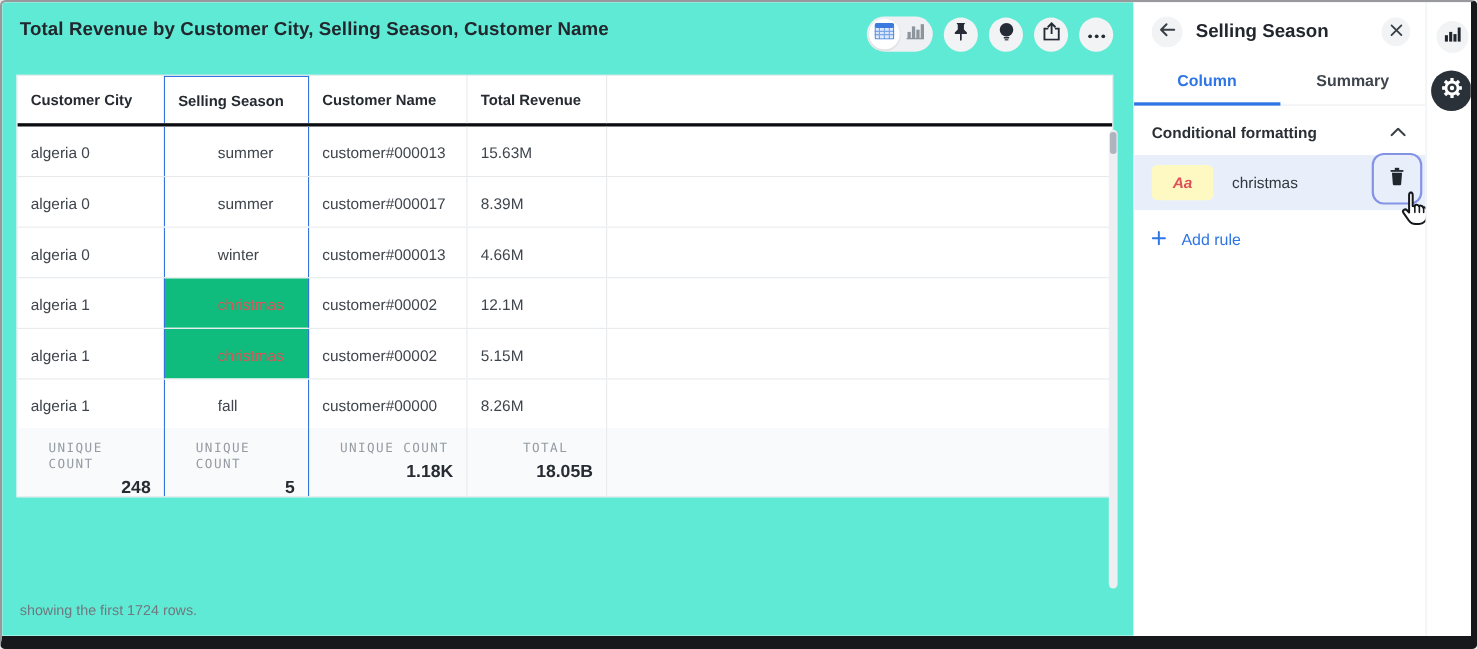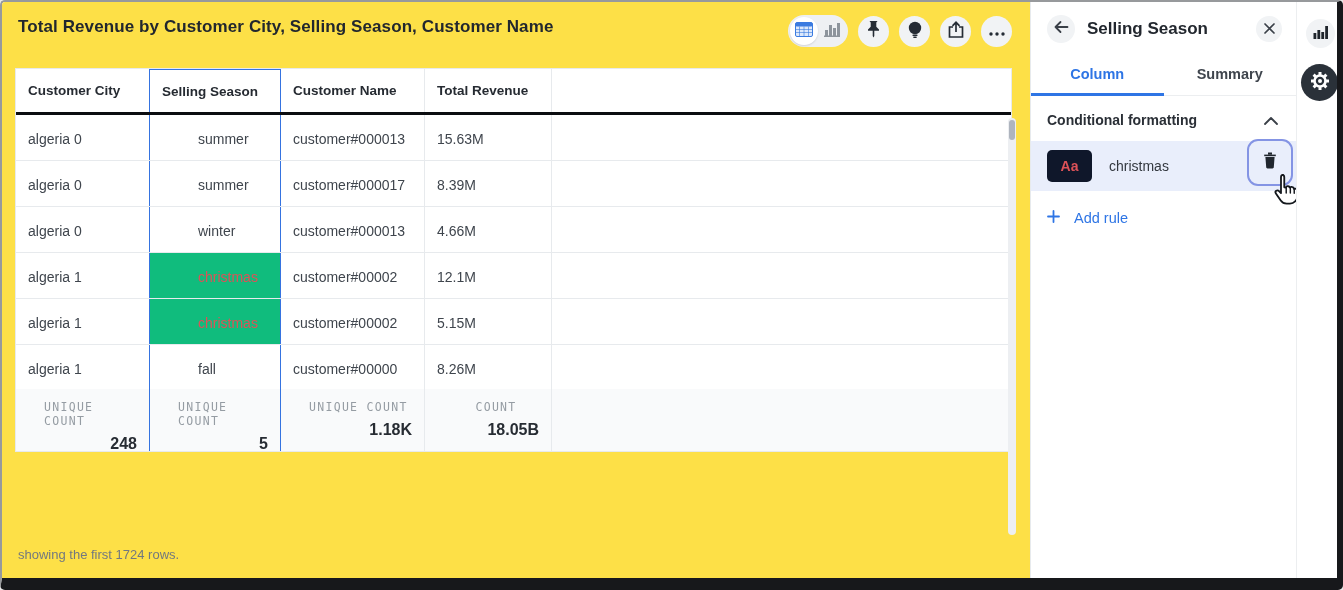--- a/index.html
+++ b/index.html
@@ -2,21 +2,21 @@
 <html><head>
 <meta charset="utf-8">
 <style>
   html,body{margin:0;padding:0;background:#e8e8e8;font-family:"Liberation Sans","DejaVu Sans",sans-serif;}
   *{box-sizing:border-box;}
   .frame{position:relative;width:1343px;height:590px;background:#ffffff;
     border-top:2px solid #97999c;border-left:2px solid #97999c;
     border-right:6px solid #17181b;border-bottom:12px solid #17181b;
     border-radius:5px;overflow:hidden;}
   
-  .main{position:absolute;left:0;top:0;width:1028px;height:100%;background:#fde047;}
+  .main{position:absolute;left:0;top:0;width:1028px;height:100%;background:#5eead4;}
   .page-title{position:absolute;left:16px;top:15px;font-size:17px;font-weight:600;color:#22272e;letter-spacing:.1px;}
   .toolbar{position:absolute;right:18px;top:13px;display:flex;align-items:center;gap:10px;}
   .seg{display:flex;align-items:center;background:#eef0f3;border-radius:16px;height:32px;padding:2px;}
   .seg-btn{width:28px;height:28px;border-radius:50%;display:flex;align-items:center;justify-content:center;}
   .seg-btn.active{background:#ffffff;box-shadow:0 1px 2px rgba(0,0,0,.12);}
   .round-btn{width:31px;height:31px;border-radius:50%;background:#f1f3f5;display:flex;align-items:center;justify-content:center;}
   
   .table{position:absolute;left:13px;top:66px;width:997px;border:1px solid #e7eaed;border-bottom:none;background:#fff;}
   .trow{display:flex;border-bottom:1px solid #e7eaed;height:46px;overflow:hidden;}
   .trow.clip{height:44px;border-bottom:none;}
@@ -41,21 +41,21 @@
   .sidebar{position:absolute;left:1028px;top:0;width:266px;height:100%;background:#fff;border-left:1px solid #e7eaed;}
   .sb-header{display:flex;align-items:center;padding:13px 14px 0 16px;gap:12px;}
   .circle-btn{width:28px;height:28px;border-radius:50%;background:#f1f3f5;display:flex;align-items:center;justify-content:center;flex:none;}
   .sb-title{font-size:17px;font-weight:700;color:#22272e;flex:1;}
   .tabs{display:flex;margin-top:14px;border-bottom:1px solid #eceef0;}
   .tab{flex:1;text-align:center;padding:9px 0 11px;font-size:14.5px;font-weight:600;color:#3f454d;border-bottom:3px solid transparent;margin-bottom:-1px;}
   .tab.active{color:#2e75e5;border-bottom-color:#2e75e5;}
   .section-head{display:flex;align-items:center;justify-content:space-between;padding:15px 18px 12px 16px;}
   .section-title{font-size:14px;font-weight:600;color:#2a2f36;}
   .rule-row{position:relative;display:flex;align-items:center;height:50px;background:#e9eefb;padding-left:16px;}
-  .swatch{width:45px;height:32px;border-radius:5px;background:#0f172a;color:#dc5258;font-size:14px;font-weight:700;display:flex;align-items:center;justify-content:center;}
+  .swatch{width:56px;height:32px;border-radius:5px;background:#fef9c3;color:#dc5258;font-size:14px;font-weight:700;display:flex;align-items:center;justify-content:center;font-style:italic;}
   .rule-label{margin-left:17px;font-size:14px;color:#33383f;}
   .trash-btn{position:absolute;right:3px;top:-2px;width:46px;height:47px;border:2px solid #8494e4;border-radius:11px;display:flex;align-items:center;justify-content:center;background:transparent;}
   .cursor{position:absolute;left:21px;top:32px;}
   .add-rule{display:flex;align-items:center;gap:14px;padding:19px 16px;color:#2e75e5;font-size:14.5px;font-weight:500;}
   
   .strip{position:absolute;left:1294px;top:0;width:41px;height:100%;background:#fff;border-left:1px solid #eceef0;}
   .strip-btn{position:absolute;left:9px;width:29px;height:29px;border-radius:50%;background:#f1f3f5;display:flex;align-items:center;justify-content:center;}
   .gear-btn{position:absolute;left:4px;top:62px;width:37px;height:37px;border-radius:50%;background:#2a3139;display:flex;align-items:center;justify-content:center;}
 </style>
 </head>
@@ -206,21 +206,21 @@
         </div>
         <div class="fcell c2 col-sel">
           <div class="flabel">UNIQUE COUNT</div>
           <div class="fvalue">5</div>
         </div>
         <div class="fcell c3 bdr">
           <div class="flabel">UNIQUE COUNT</div>
           <div class="fvalue">1.18K</div>
         </div>
         <div class="fcell c4 bdr">
-          <div class="flabel center">COUNT</div>
+          <div class="flabel center">TOTAL</div>
           <div class="fvalue">18.05B</div>
         </div>
         <div class="fcell c5"></div>
       </div>
     </div>
 
     <div class="vscroll">
       <div class="vthumb"></div>
     </div>
 

